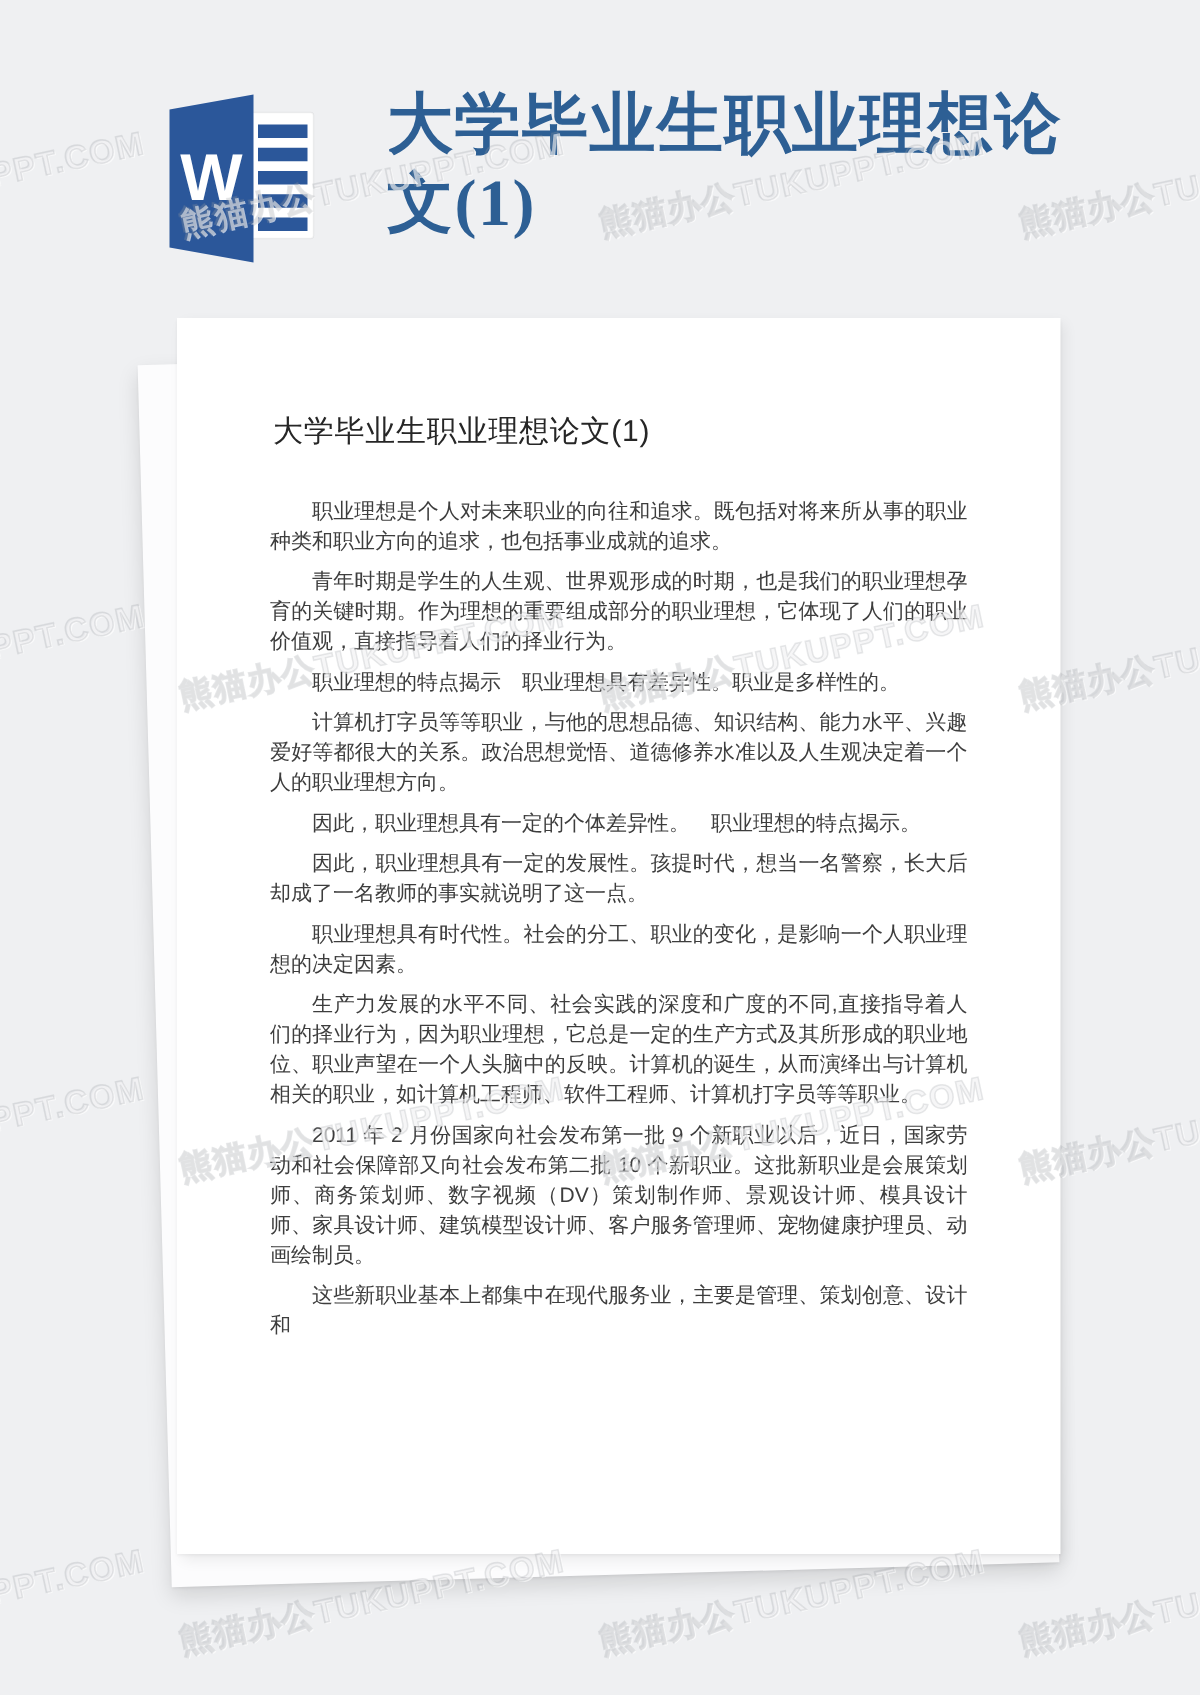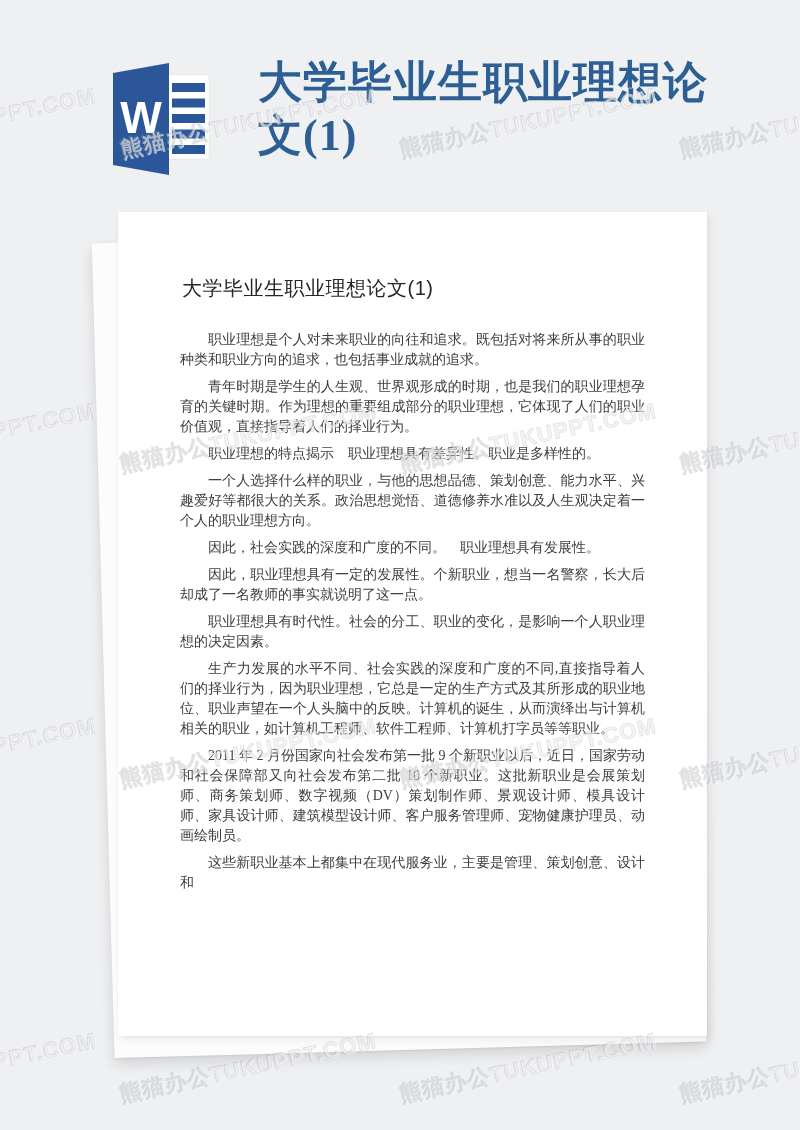--- a/index.html
+++ b/index.html
@@ -37,21 +37,21 @@
     z-index:2; overflow:hidden;
   }
   .doc-title {
     margin:0 0 28px 2px;
     font-family:"Liberation Sans", sans-serif;
     font-size:20px; font-weight:500; line-height:28px;
     letter-spacing:0.5px; color:#262626;
   }
   .doc-body p {
     margin:0 0 7px 0;
-    font-family:Liberation Serif, serif;
+    font-family:Liberation Sans, sans-serif;
     font-size:14px; line-height:20px;
     color: var(--body-text, #3d3d3d);
     text-indent:2em; text-align:justify;
   }
 
   
   .wm-layer { position:absolute; left:0; top:0; width:800px; height:1130px; z-index:5; pointer-events:none; }
   .wm {
     position:absolute; white-space:nowrap;
     font-family:"Liberation Sans", sans-serif;
@@ -82,23 +82,23 @@
 </div>
 
 <div class="sheet-back"></div>
 
 <div class="sheet">
   <h2 class="doc-title">大学毕业生职业理想论文(1)</h2>
   <div class="doc-body">
       <p>职业理想是个人对未来职业的向往和追求。既包括对将来所从事的职业种类和职业方向的追求，也包括事业成就的追求。</p>
       <p>青年时期是学生的人生观、世界观形成的时期，也是我们的职业理想孕育的关键时期。作为理想的重要组成部分的职业理想，它体现了人们的职业价值观，直接指导着人们的择业行为。</p>
       <p>职业理想的特点揭示　职业理想具有差异性。职业是多样性的。</p>
-      <p>一个人选择什么样的职业，与他的思想品德、策划创意、能力水平、兴趣爱好等都很大的关系。政治思想觉悟、道德修养水准以及人生观决定着一个人的职业理想方向。</p>
-      <p>因此，社会实践的深度和广度的不同。　职业理想具有发展性。</p>
-      <p>因此，职业理想具有一定的发展性。个新职业，想当一名警察，长大后却成了一名教师的事实就说明了这一点。</p>
+      <p>计算机打字员等等职业，与他的思想品德、知识结构、能力水平、兴趣爱好等都很大的关系。政治思想觉悟、道德修养水准以及人生观决定着一个人的职业理想方向。</p>
+      <p>因此，职业理想具有一定的个体差异性。　职业理想的特点揭示。</p>
+      <p>因此，职业理想具有一定的发展性。孩提时代，想当一名警察，长大后却成了一名教师的事实就说明了这一点。</p>
       <p>职业理想具有时代性。社会的分工、职业的变化，是影响一个人职业理想的决定因素。</p>
       <p>生产力发展的水平不同、社会实践的深度和广度的不同,直接指导着人们的择业行为，因为职业理想，它总是一定的生产方式及其所形成的职业地位、职业声望在一个人头脑中的反映。计算机的诞生，从而演绎出与计算机相关的职业，如计算机工程师、软件工程师、计算机打字员等等职业。</p>
       <p>2011 年 2 月份国家向社会发布第一批 9 个新职业以后，近日，国家劳动和社会保障部又向社会发布第二批 10 个新职业。这批新职业是会展策划师、商务策划师、数字视频（DV）策划制作师、景观设计师、模具设计师、家具设计师、建筑模型设计师、客户服务管理师、宠物健康护理员、动画绘制员。</p>
       <p>这些新职业基本上都集中在现代服务业，主要是管理、策划创意、设计和</p>
     </div>
 </div>
 
 <div class="wm-layer" id="wm-layer">
     <span class="wm" style="left: -160px; top: 135px; transform: rotate(-12deg);">熊猫办公TUKUPPT.COM</span>
     <span class="wm" style="left: 120px; top: 135px; transform: rotate(-12deg);">熊猫办公TUKUPPT.COM</span>

